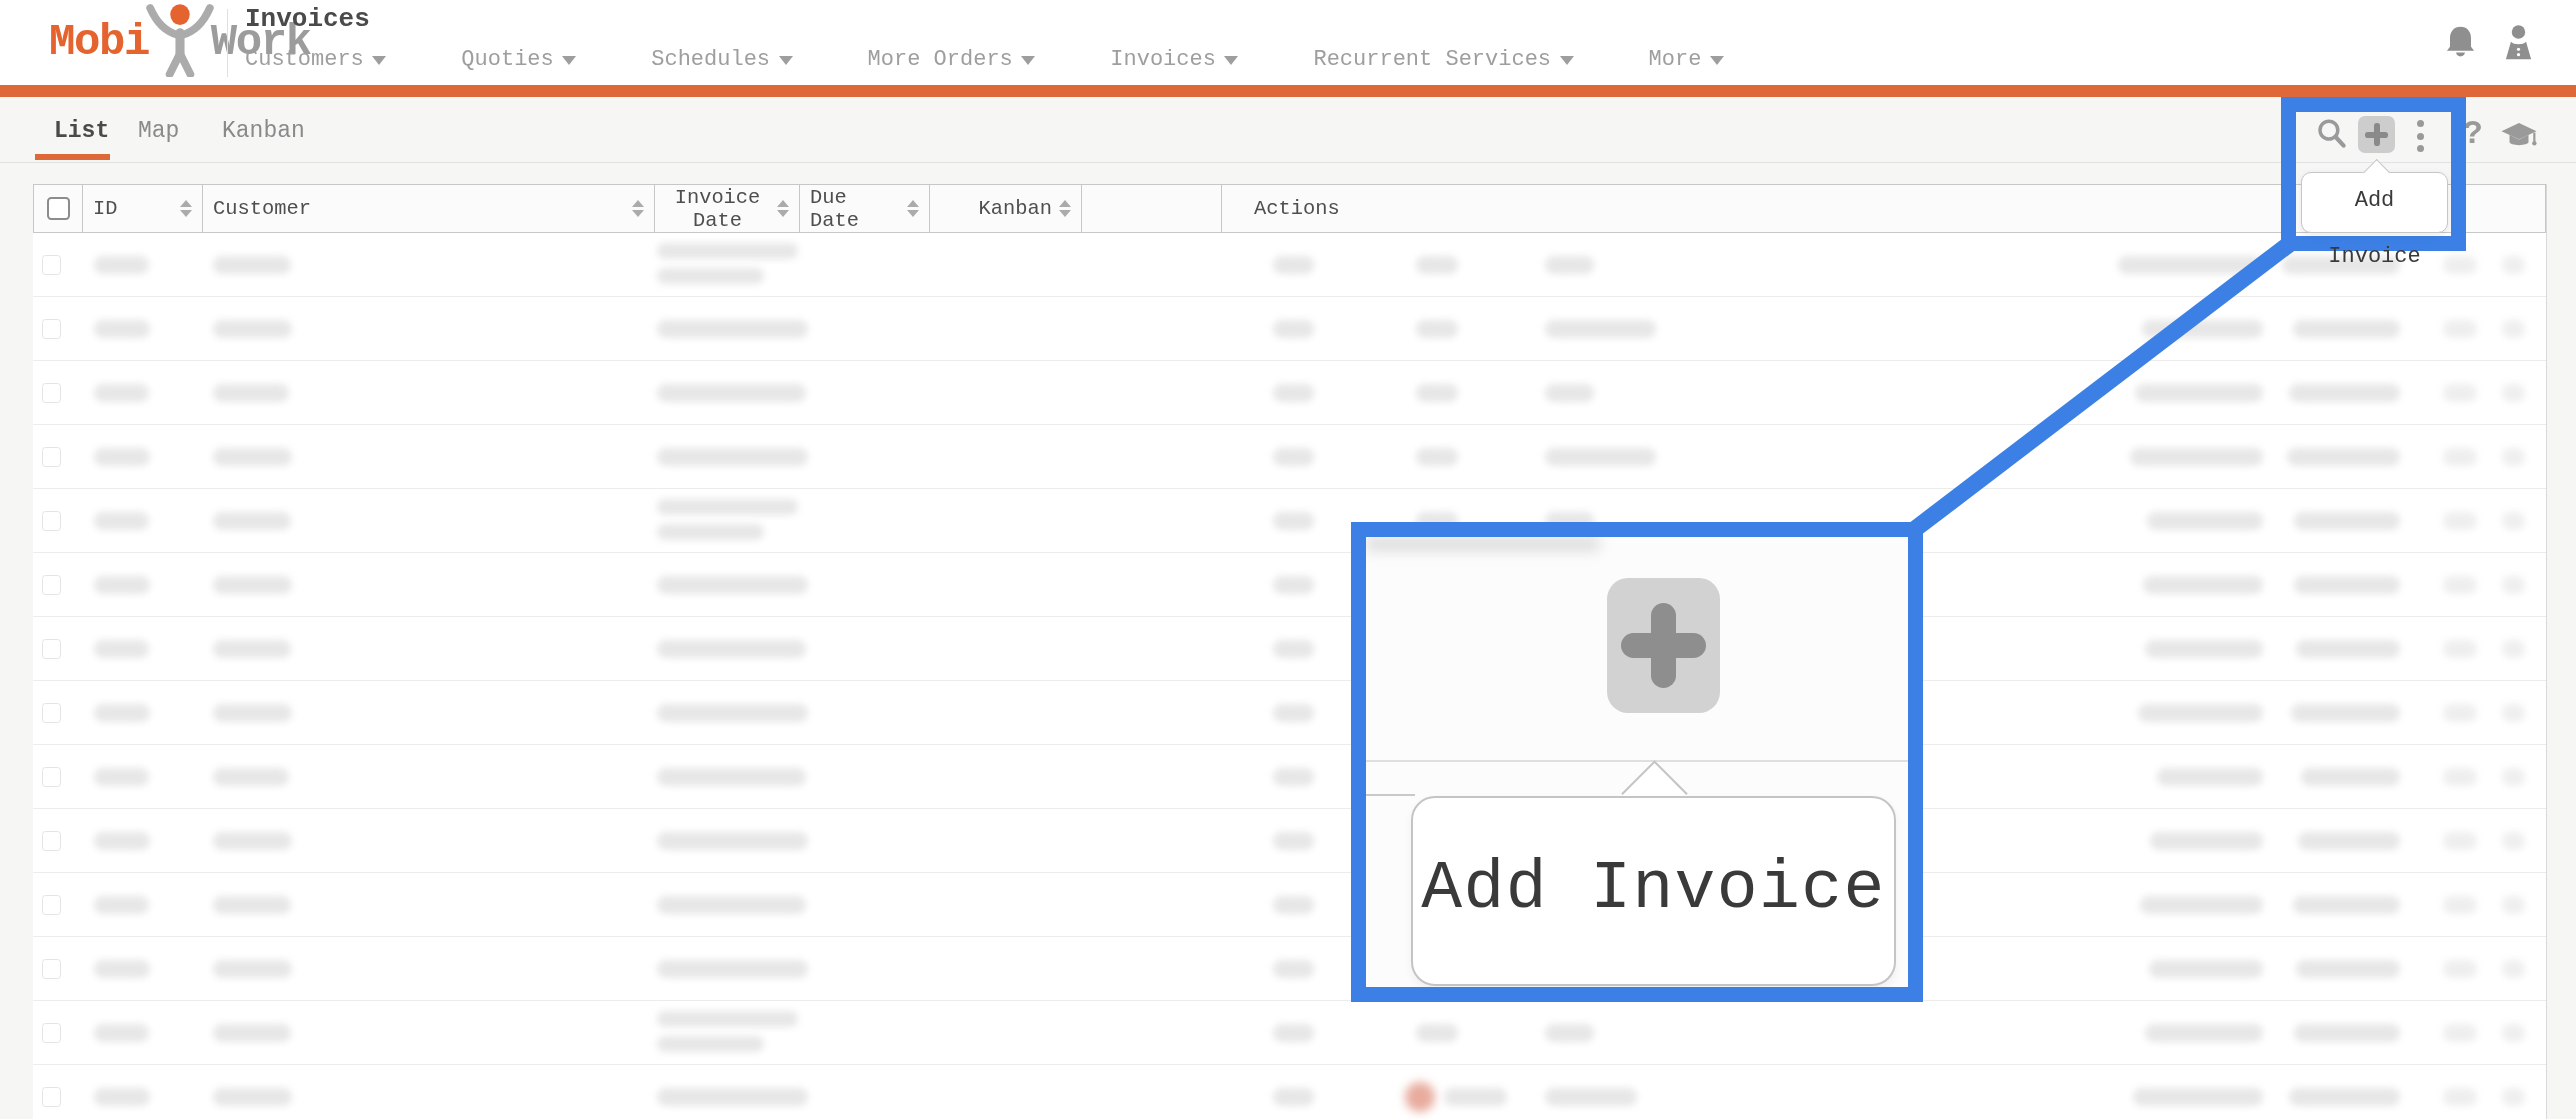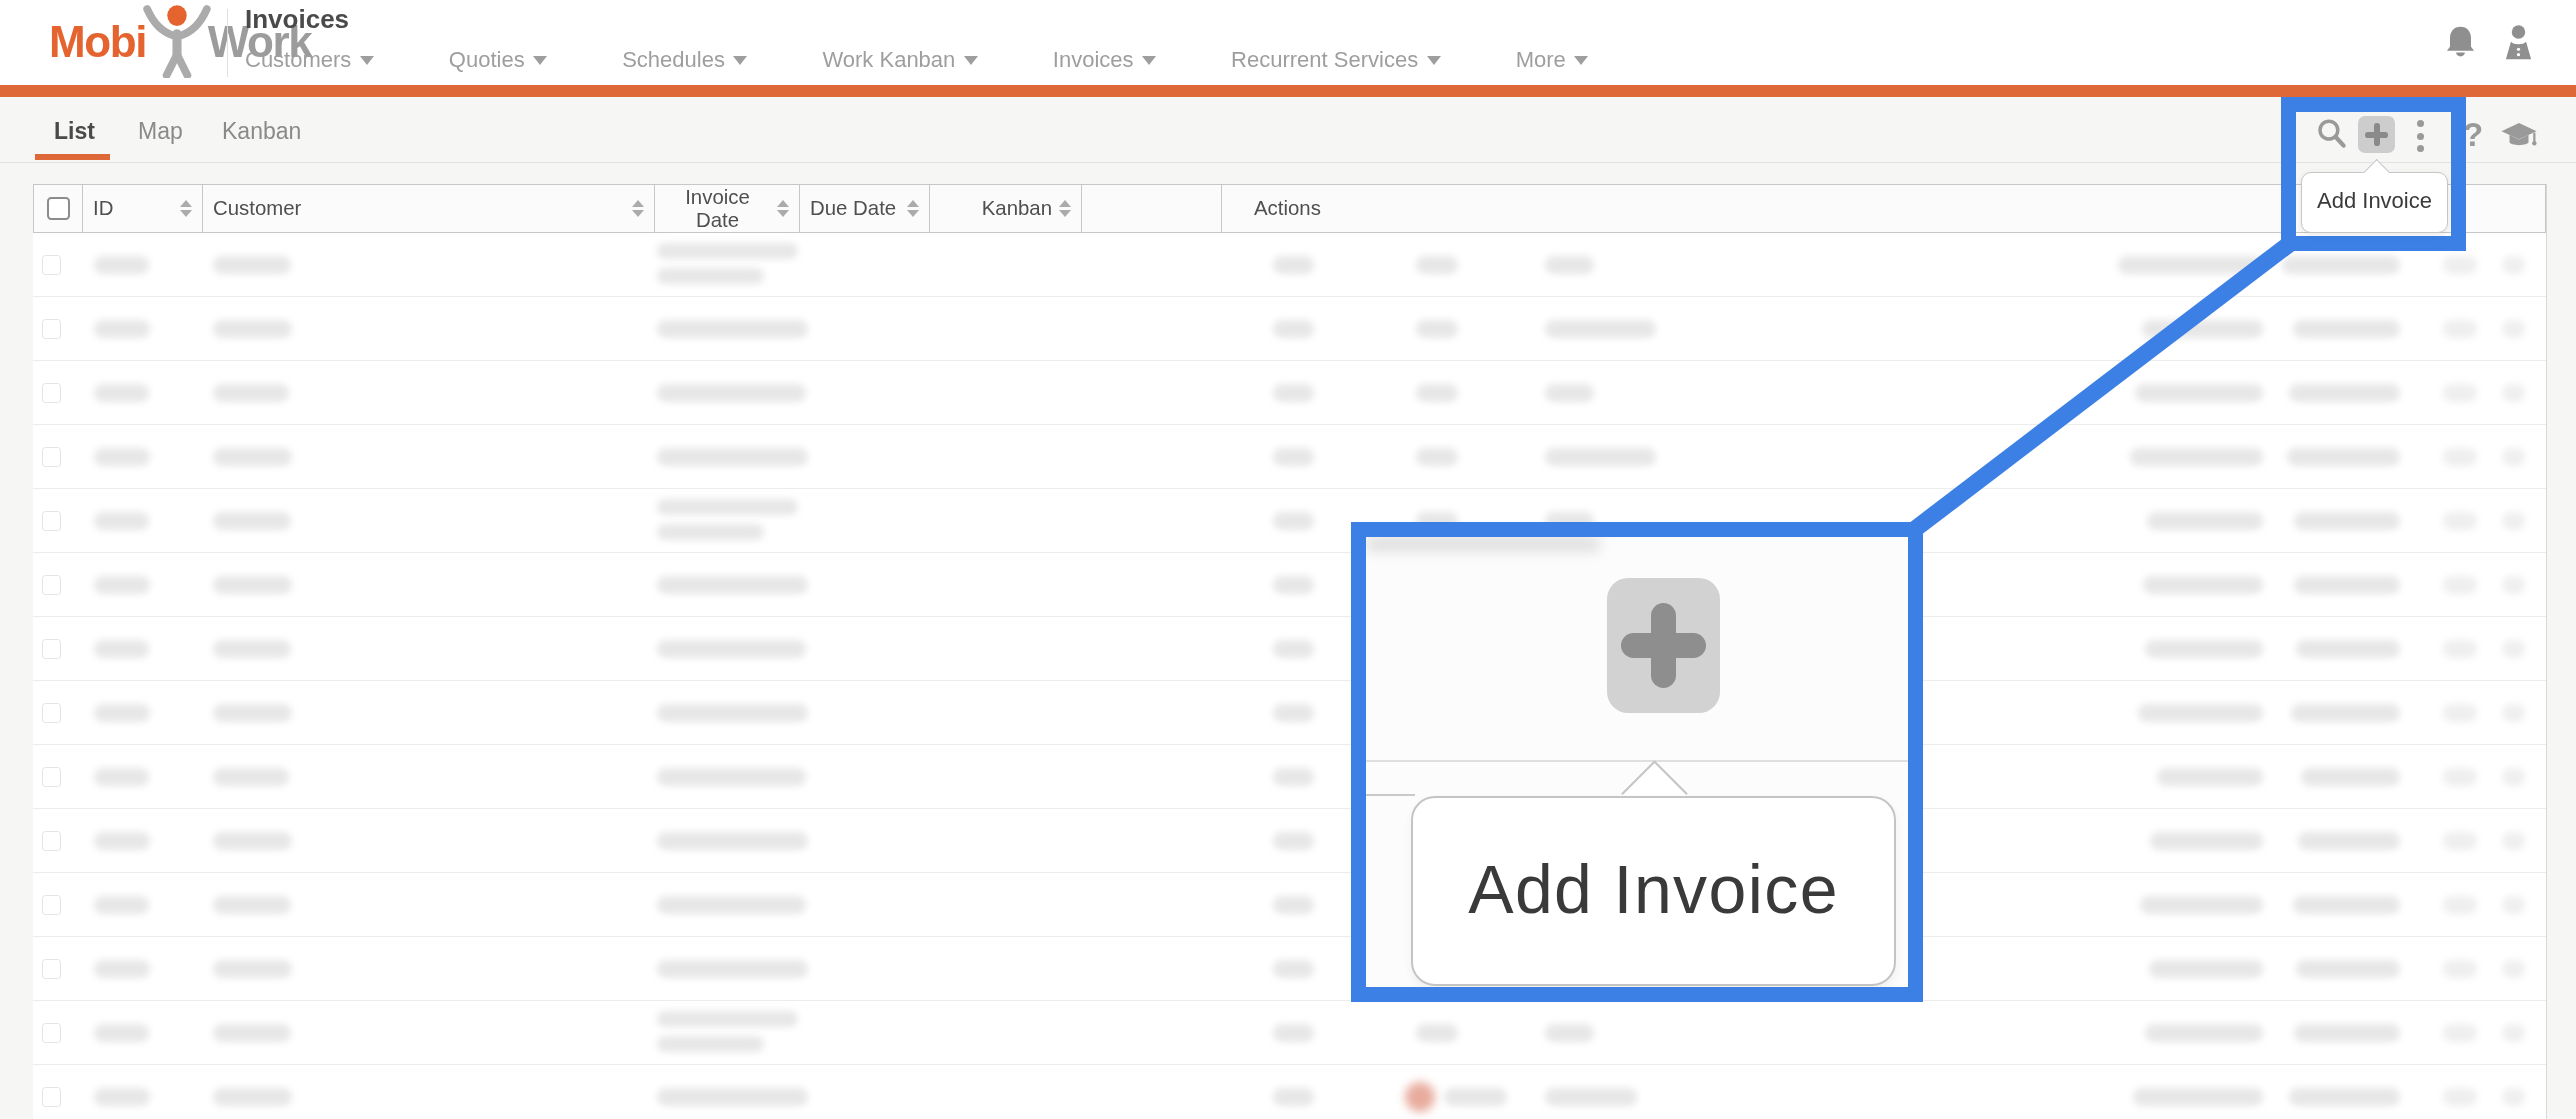--- a/index.html
+++ b/index.html
@@ -1,17 +1,17 @@
 <!DOCTYPE html>
 <html style="font-size:11.3px"><head>
 <meta charset="utf-8">
 <style>
   html,body{margin:0;padding:0;background:#fff;}
   #page{position:relative;width:2576px;height:1120px;overflow:hidden;
-        background:#F6F6F5;font-family:Liberation Sans, sans-serif;}
+        background:#F6F6F5;font-family:Liberation Mono, monospace;}
 
   
   .app-header{position:absolute;left:0;top:0;width:2576px;height:85px;background:#fff;}
   .logo{position:absolute;left:49px;top:7px;display:flex;align-items:center;height:70px;}
   .logo .word{font-size:44px;font-weight:800;letter-spacing:-1.4px;line-height:70px;}
   .logo .w1{color:#E4632E;}
   .logo .w2{color:#9C9C9C;}
   .logo svg{margin:0 -4.2px;}
   .hdr-divider{position:absolute;left:227px;top:8.5px;width:1.4px;height:68px;background:#E0E0E0;}
   .page-title{position:absolute;left:245px;top:4.2px;font-size:26px;font-weight:700;color:#4A4A4A;}
@@ -141,21 +141,21 @@
       </span>
       <span class="nav-item">
         <span>Quoties</span>
           <i class="caret-dn"></i>
       </span>
       <span class="nav-item">
         <span>Schedules</span>
           <i class="caret-dn"></i>
       </span>
       <span class="nav-item">
-        <span>Work Kanban</span>
+        <span>More Orders</span>
           <i class="caret-dn"></i>
       </span>
       <span class="nav-item">
         <span>Invoices</span>
           <i class="caret-dn"></i>
       </span>
       <span class="nav-item">
         <span>Recurrent Services</span>
           <i class="caret-dn"></i>
       </span>

